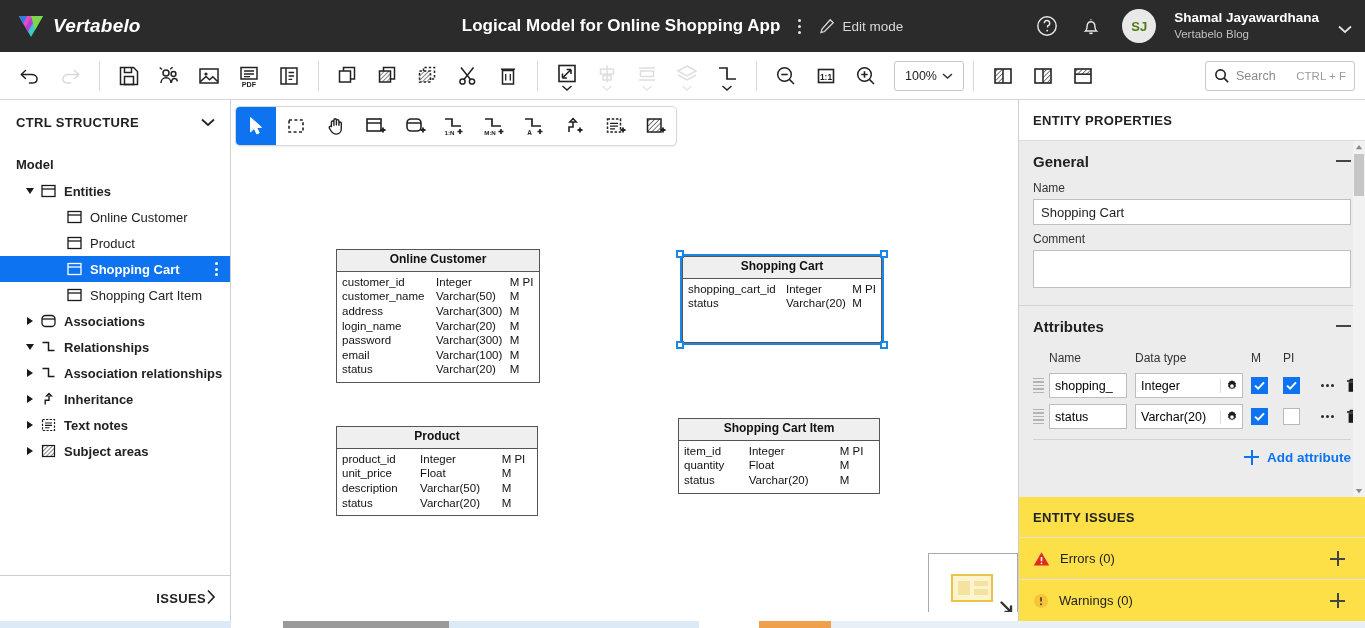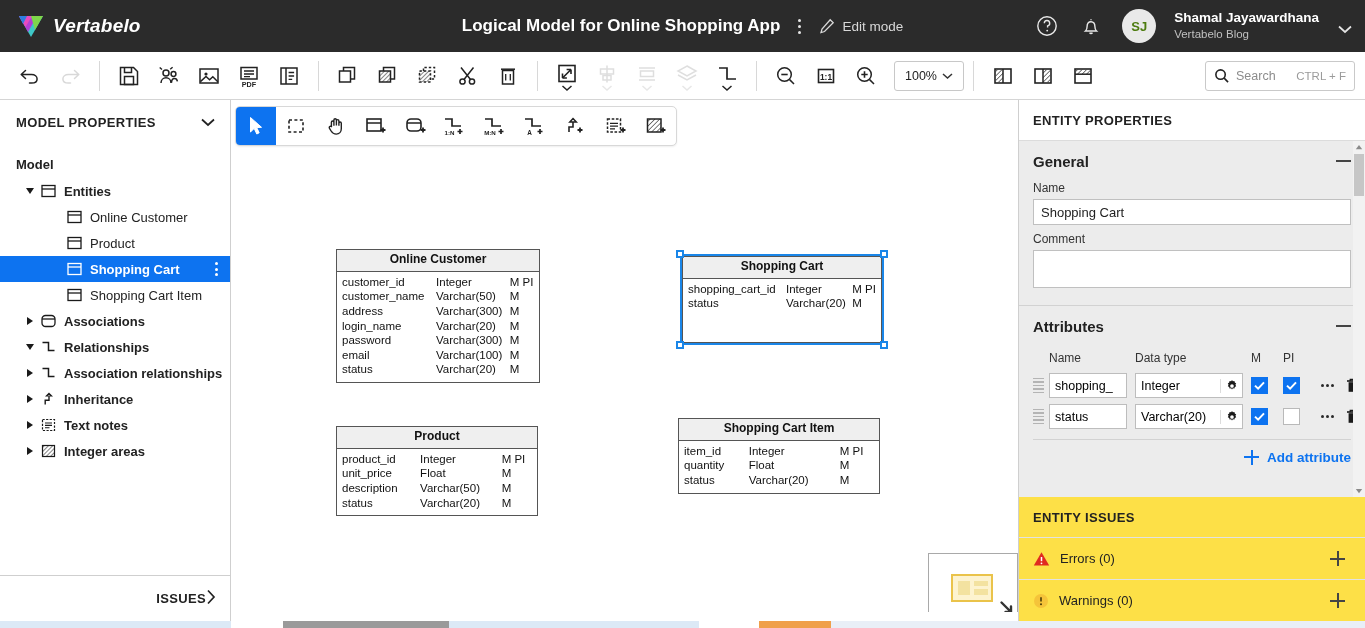--- a/index.html
+++ b/index.html
@@ -463,21 +463,21 @@
         </svg>
       <span class="sph">Search</span>
       <span class="shk">CTRL + F</span>
     </span>
   </div>
 
   <div class="mid">
 
     <div class="sidebar">
       <div class="sb-head">
-        <span>MODEL PROPERTIES</span>
+        <span>CTRL STRUCTURE</span>
         <span>
           <svg width="16" height="9" viewBox="0 0 16 9">
               <path d="M2 1.5 8 7 14 1.5" fill="none" stroke="#222" stroke-width="1.7"></path>
             </svg>
         </span>
       </div>
       <div class="tree">
         <div class="tnode root">
           <span class="tlabel" style="padding-left:0">Model</span>
         </div>
@@ -604,21 +604,21 @@
               <span class="ticon">
                 <svg width="15" height="14" viewBox="0 0 15 14">
                   <defs>
                     <pattern id="sbp" width="3" height="3" patternUnits="userSpaceOnUse" patternTransform="rotate(45)">
                       <line x1="0" y1="0" x2="0" y2="3" stroke="#1a1a1a" stroke-width="1.1"></line>
                     </pattern>
                   </defs>
                   <rect x="1.5" y="1.5" width="12" height="11" fill="url(#sbp)" stroke="#1a1a1a" stroke-width="1.2"></rect>
                 </svg>
               </span>
-              <span class="tlabel">Integer areas</span>
+              <span class="tlabel">Subject areas</span>
             </div>
           </div>
       </div>
       <div class="sb-foot">
         <span>ISSUES</span>
         <span>
           <svg width="10" height="16" viewBox="0 0 10 16">
               <path d="M2 1.5 8 8 2 14.5" fill="none" stroke="#222" stroke-width="1.7"></path>
             </svg>
         </span>

